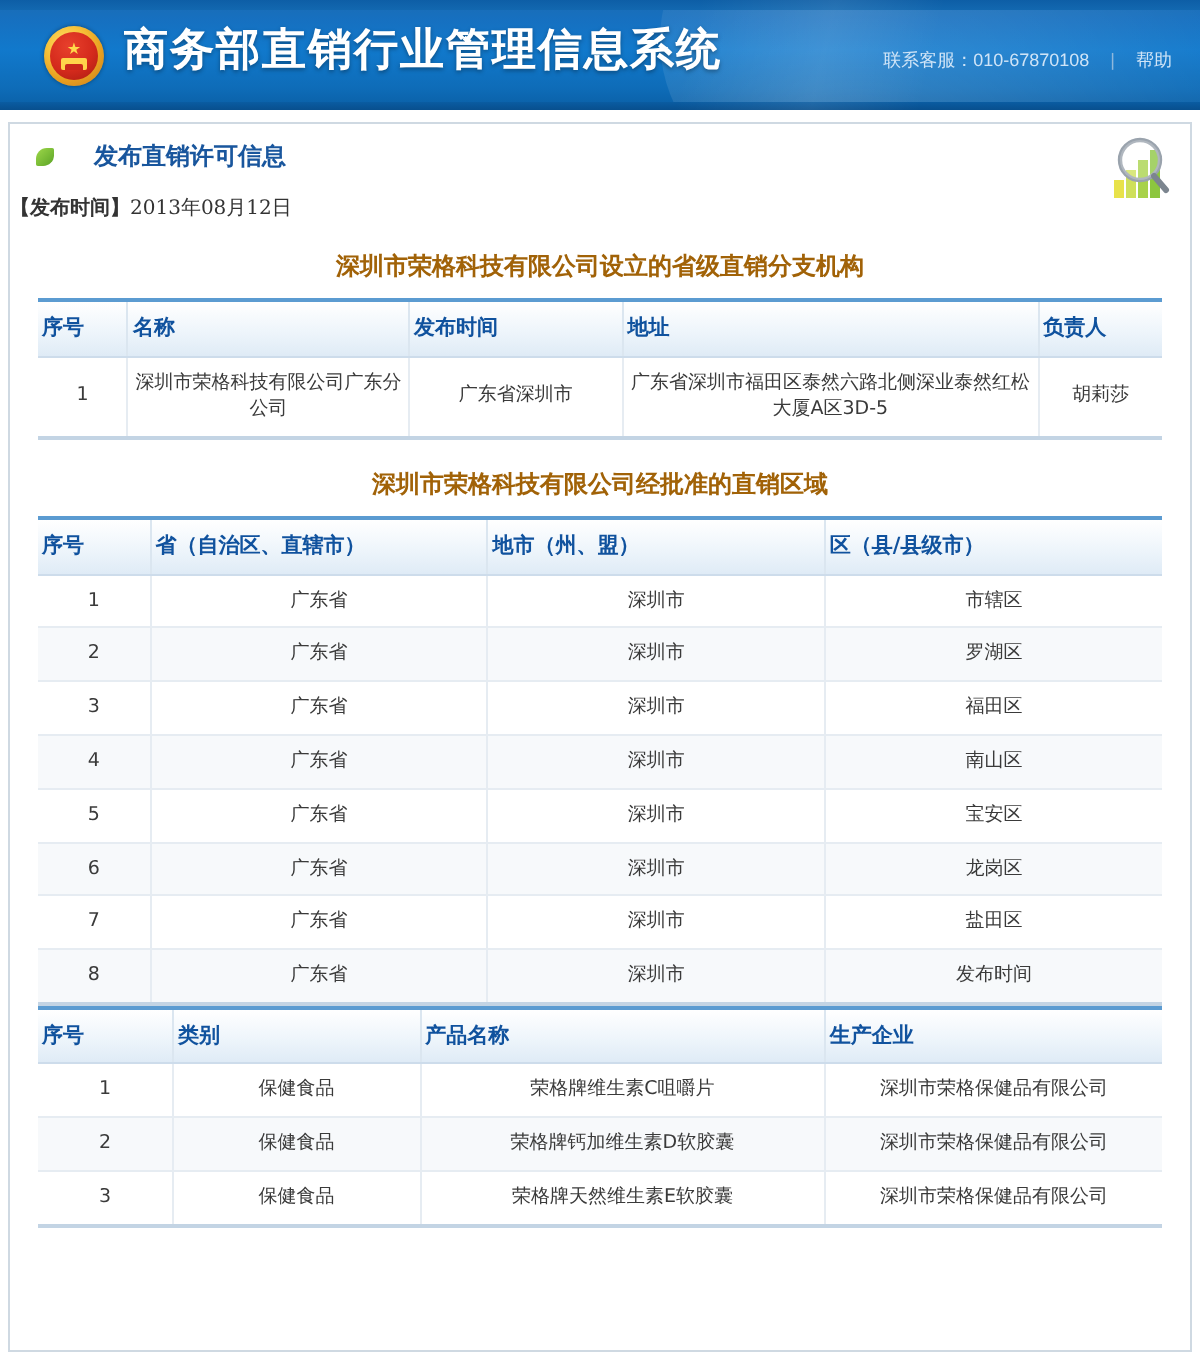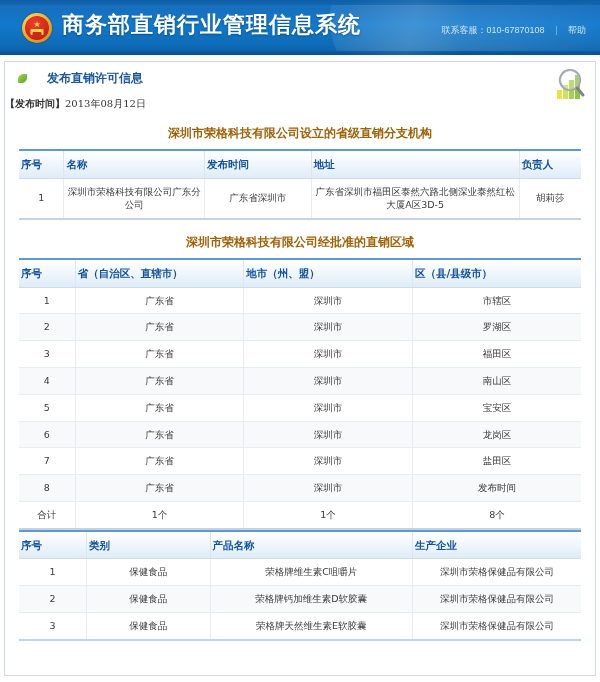--- a/index.html
+++ b/index.html
@@ -408,26 +408,20 @@
           <td>广东省</td>
           <td>深圳市</td>
           <td>盐田区</td>
         </tr>
         <tr>
           <td>8</td>
           <td>广东省</td>
           <td>深圳市</td>
           <td>发布时间</td>
         </tr>
-        <tr class="total-row">
-          <td>合计</td>
-          <td>1个</td>
-          <td>1个</td>
-          <td>8个</td>
-        </tr>
       </tbody>
     </table>
   </div>
 
   <div class="block">
     <table class="grid">
       <colgroup>
         <col style="width:12%">
             <col style="width:22%">
             <col style="width:36%">

